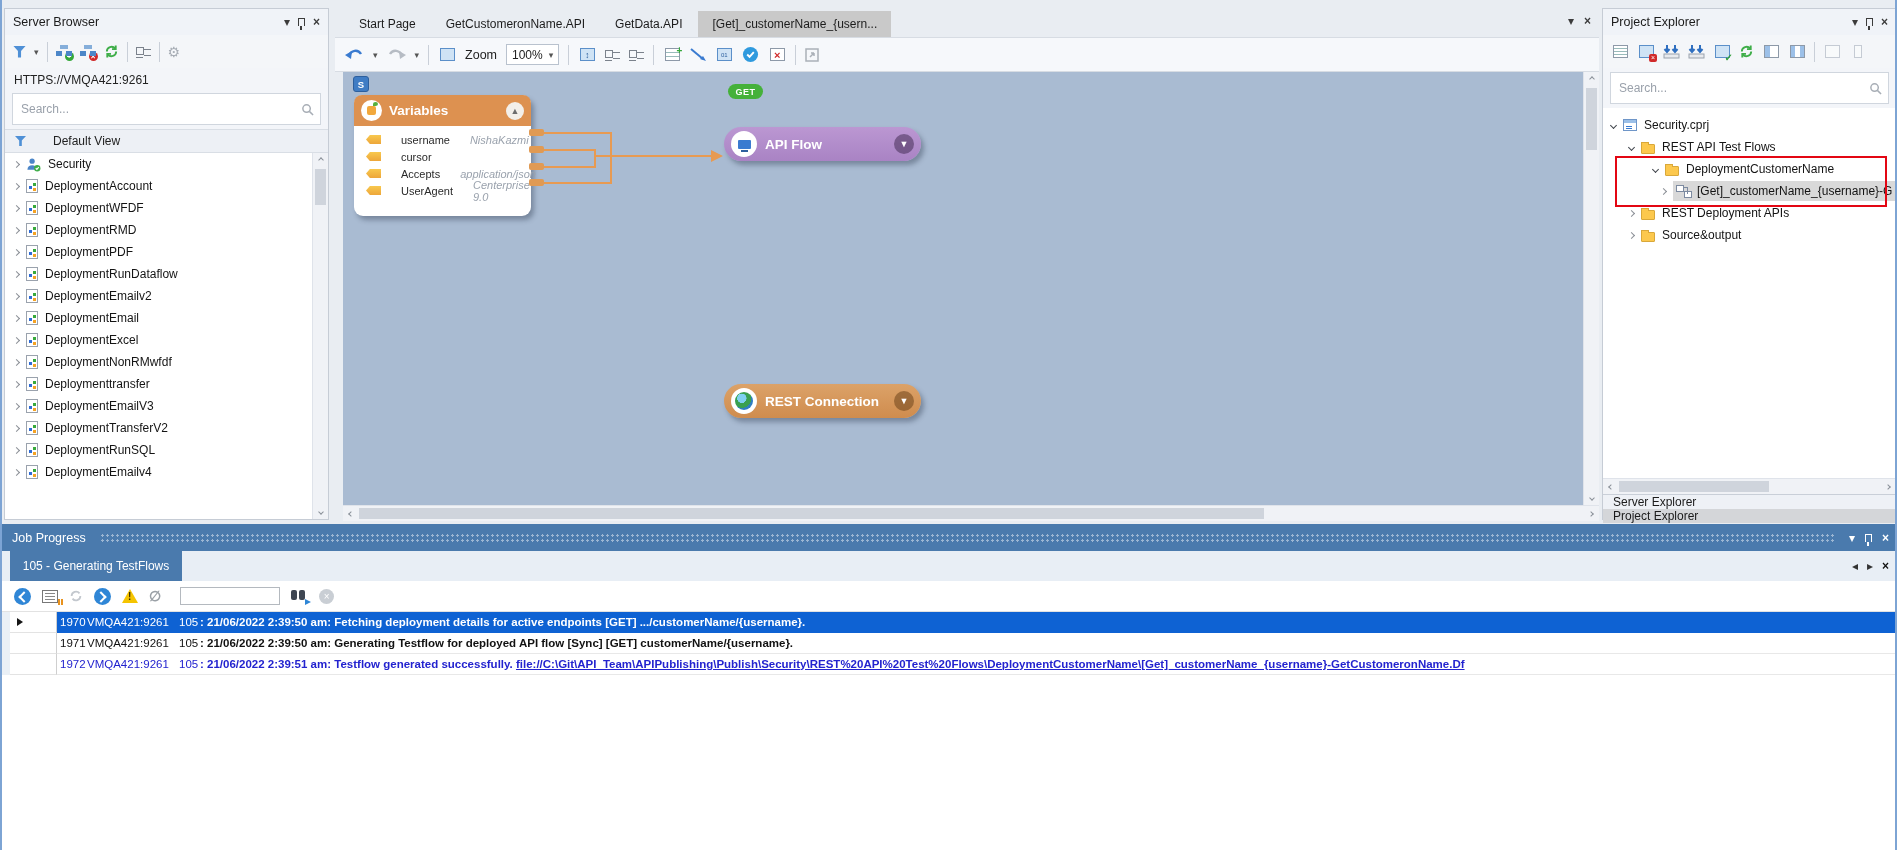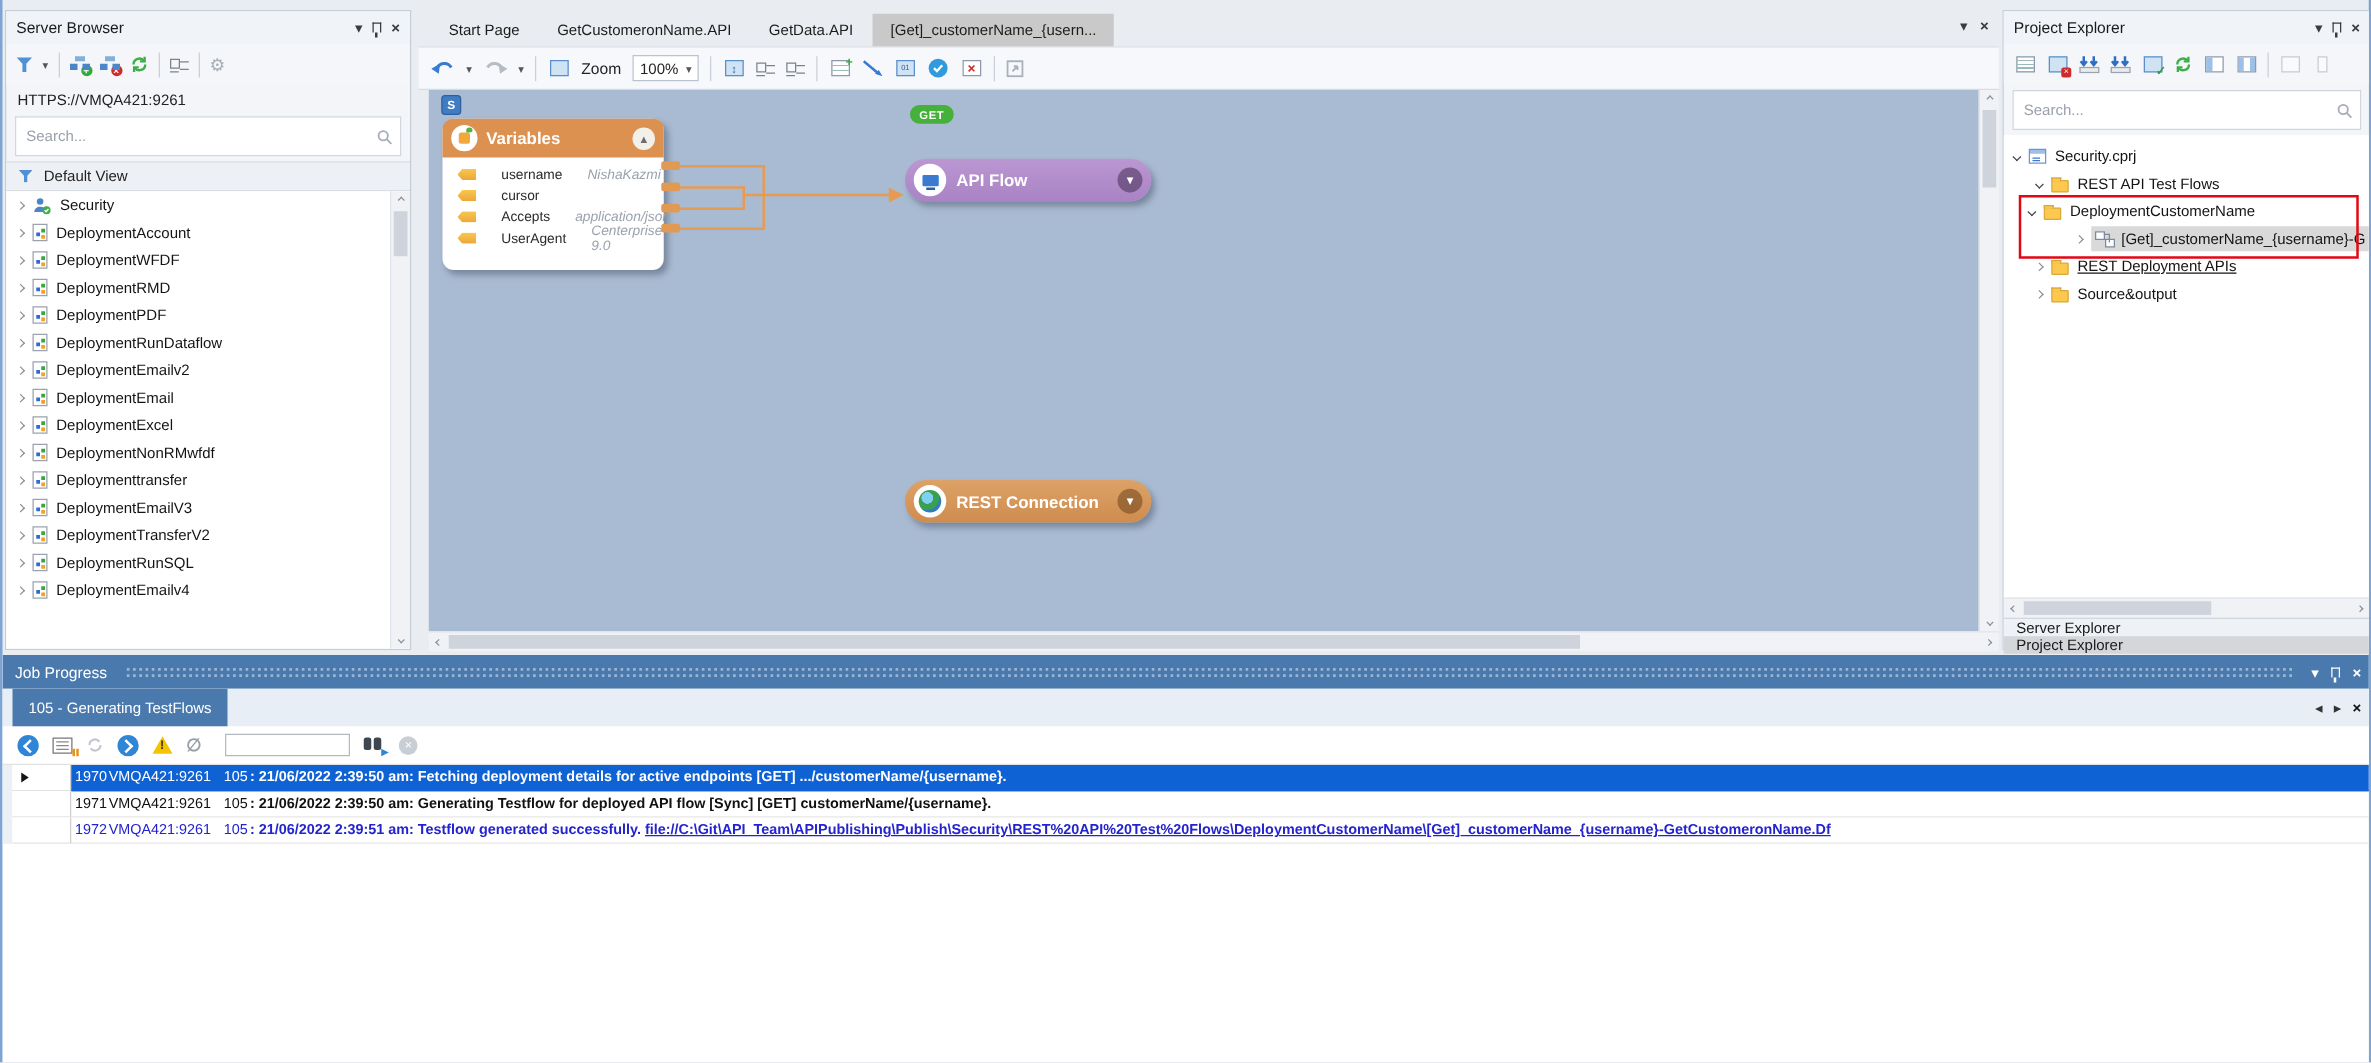--- a/index.html
+++ b/index.html
@@ -46,21 +46,21 @@
   .ic-flow::before{content:"";position:absolute;left:0;top:0;width:6px;height:5px;background:#fff;border:1px solid #7c8aa0;box-shadow:8px 6px 0 -1px #fff,8px 6px 0 0 #7c8aa0;}
   .ic-flow::after{content:"";position:absolute;left:7px;top:2px;width:4px;height:6px;border-right:1px solid #7c8aa0;border-top:1px solid #7c8aa0;}
   
   .sb-v{position:absolute;top:0;bottom:0;right:0;width:16px;background:#f0f2f6;border-left:1px solid #dfe3ea;}
   .sb-h{position:relative;height:16px;background:#f0f2f6;border-top:1px solid #dfe3ea;}
   .thumb{position:absolute;background:#cfd4dc;}
   .sarr{position:absolute;width:16px;height:14px;display:flex;align-items:center;justify-content:center;}
   .sarr .chev{border-color:#8a9098;width:4px;height:4px;}
   
   #serverPanel{left:2px;top:8px;width:325px;height:512px;display:flex;flex-direction:column;}
-  .viewhdr{height:24px;background:#edf0f5;border-top:1px solid #d9dee5;border-bottom:1px solid #d9dee5;display:flex;gap:9px;padding:0 10px;align-items:center;font-size:12px;color:#222;}
+  .viewhdr{height:24px;background:#edf0f5;border-top:1px solid #d9dee5;border-bottom:1px solid #d9dee5;display:flex;gap:27px;padding:0 10px;align-items:center;font-size:12px;color:#222;}
   #serverTree{position:relative;background:#fff;flex:1;overflow:hidden;}
   .sb-row{display:flex;align-items:center;height:22px;padding-left:9px;gap:7px;font-size:12px;color:#141414;}
   .addr{font-size:12px;color:#222;padding:5px 9px 2px;}
   
   #centerPanel{position:absolute;left:333px;top:8px;width:1264px;height:513px;display:flex;flex-direction:column;background:#e9edf2;}
   #docTabs{height:29px;display:flex;align-items:flex-end;gap:2px;padding-left:10px;position:relative;background:#e9edf2;}
   .dtab{height:26px;display:flex;align-items:center;padding:0 14px;font-size:12px;color:#1c1c1c;cursor:pointer;}
   .dtab.active{background:#c9c9c9;}
   #docTabs .corner{position:absolute;right:8px;top:7px;display:flex;gap:10px;color:#333;}
   #docToolbar{height:35px;background:#f6f8fb;border:1px solid #d7dce3;border-left:none;border-right:none;display:flex;align-items:center;gap:9px;padding:0 10px;}
@@ -536,33 +536,33 @@
       <div class="pj-row" style="padding-left:8px;">
         <span class="chev down"></span>
         <span class="ic-proj"></span>
         <span>Security.cprj</span>
       </div>
       <div class="pj-row" style="padding-left:26px;">
         <span class="chev down"></span>
         <span class="ic-folder"></span>
         <span>REST API Test Flows</span>
       </div>
-      <div class="pj-row" style="padding-left:20px;">
+      <div class="pj-row" style="padding-left:50px;">
         <span class="chev down"></span>
         <span class="ic-folder"></span>
         <span>DeploymentCustomerName</span>
       </div>
       <div class="pj-row" style="padding-left:58px;">
         <span class="chev"></span>
         <span class="selrow" style="display:flex;align-items:center;gap:6px;height:20px;padding:0 3px;flex:1;">
           <span class="ic-flow"></span>
           <span style="white-space:nowrap;overflow:hidden;">[Get]_customerName_{username}-G</span>
         </span>
       </div>
-      <div class="pj-row" style="padding-left:26px;text-decoration:underline;">
+      <div class="pj-row" style="padding-left:26px;">
         <span class="chev"></span>
         <span class="ic-folder"></span>
         <span>REST Deployment APIs</span>
       </div>
       <div class="pj-row" style="padding-left:26px;">
         <span class="chev"></span>
         <span class="ic-folder"></span>
         <span>Source&amp;output</span>
       </div>
       <div class="redbox" style="top:48px;"></div>

